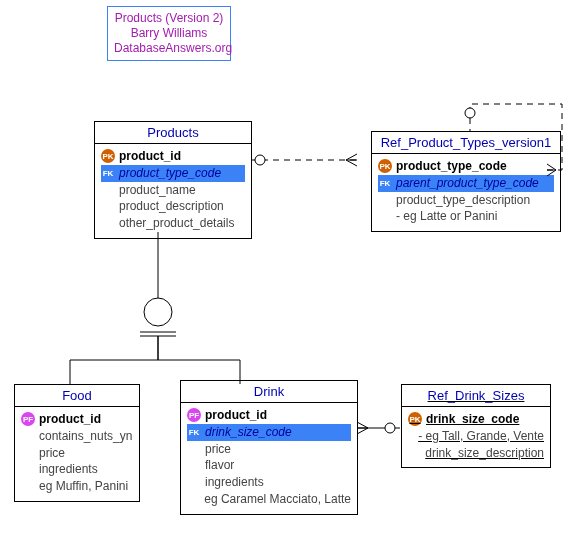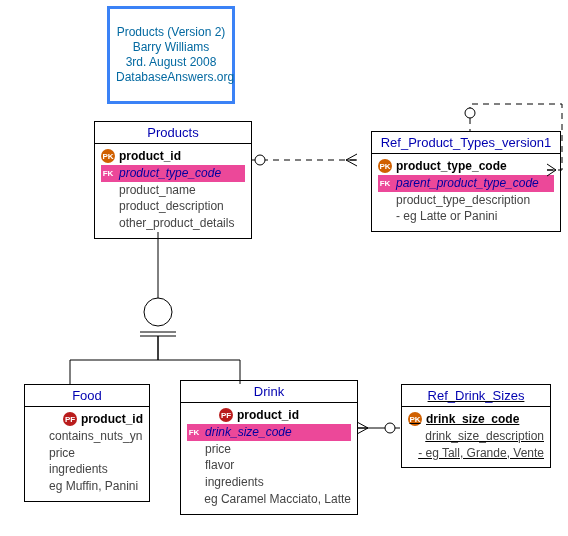--- a/index.html
+++ b/index.html
@@ -12,25 +12,25 @@
     position: relative;
     overflow: hidden;
   }
   .box {
     position: absolute;
     border: 1px solid #000;
     background: #fff;
   }
   .info-box {
     position: absolute;
-    border: 3px solid #3b82f6;
+    border: 1px solid #3b82f6;
     background: #fff;
-    padding: 16px 6px;
+    padding: 4px 6px;
     text-align: center;
-    color: #0369a1;
+    color: #a21caf;
     line-height: 1.25;
   }
   .entity-title {
     text-align: center;
     color: #0000b0;
     padding: 3px 4px;
     border-bottom: 1px solid #000;
     font-size: 13px;
     white-space: nowrap;
   }
@@ -55,36 +55,35 @@
     height: 14px;
     border-radius: 50%;
     align-items: center;
     justify-content: center;
     font-size: 8px;
     font-weight: bold;
     color: #fff;
     flex: 0 0 14px;
   }
   .pk  { background: #d06000; border-radius: 7px; } 
-  .fk  { background: #ec4899; } 
-  .pf  { background: #b91c1c; margin-left: 32px; } 
+  .fk  { background: #3b82f6; } 
+  .pf  { background: #d946ef; } 
   svg.connectors {
     position: absolute;
     left: 0; top: 0;
     width: 568px; height: 536px;
     pointer-events: none;
   }
 </style>
 </head>
 <body>
 
 <div class="info-box" style="left:107px; top:6px; width:110px;">
   <div>Products (Version 2)</div>
   <div>Barry Williams</div>
-  <div>3rd. August 2008</div>
   <div>DatabaseAnswers.org</div>
 </div>
 
 <div class="box" style="left:94px; top:121px; width:156px;">
   <div class="entity-title">Products</div>
   <div class="entity-body">
     <div class="row bold">
         <span class="keyicon pk">PK</span>
         <span class="name">product_id</span>
       </div>
@@ -122,21 +121,21 @@
         <span class="indent"></span>
         <span class="name">product_type_description</span>
       </div>
     <div class="row plain">
         <span class="indent"></span>
         <span class="name">- eg Latte or Panini</span>
       </div>
   </div>
 </div>
 
-<div class="box" style="left:24px; top:384px; width:124px;">
+<div class="box" style="left:14px; top:384px; width:124px;">
   <div class="entity-title">Food</div>
   <div class="entity-body">
     <div class="row bold">
         <span class="keyicon pf">PF</span>
         <span class="name">product_id</span>
       </div>
     <div class="row plain">
         <span class="indent"></span>
         <span class="name">contains_nuts_yn</span>
       </div>
@@ -187,25 +186,25 @@
 
 <div class="box" style="left:401px; top:384px; width:148px;text-decoration:underline;">
   <div class="entity-title">Ref_Drink_Sizes</div>
   <div class="entity-body">
     <div class="row bold">
         <span class="keyicon pk">PK</span>
         <span class="name">drink_size_code</span>
       </div>
     <div class="row plain">
         <span class="indent"></span>
+        <span class="name">- eg Tall, Grande, Vente</span>
+      </div>
+    <div class="row plain">
+        <span class="indent"></span>
         <span class="name">drink_size_description</span>
-      </div>
-    <div class="row plain">
-        <span class="indent"></span>
-        <span class="name">- eg Tall, Grande, Vente</span>
       </div>
   </div>
 </div>
 
 <svg class="connectors">
 
   <g stroke="#000" stroke-width="1" fill="none">
 
     <line x1="251" y1="160" x2="357" y2="160" stroke-dasharray="6,5"></line>
 

